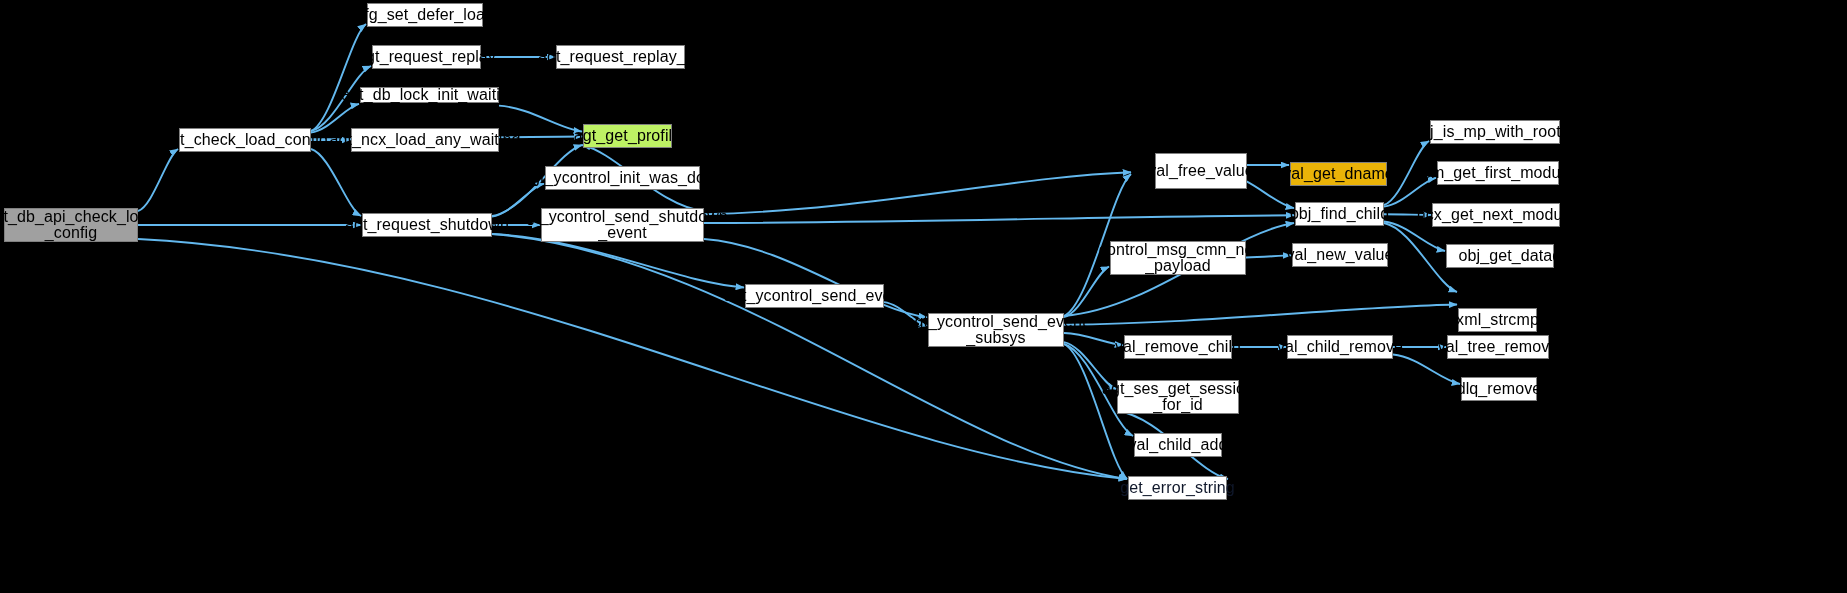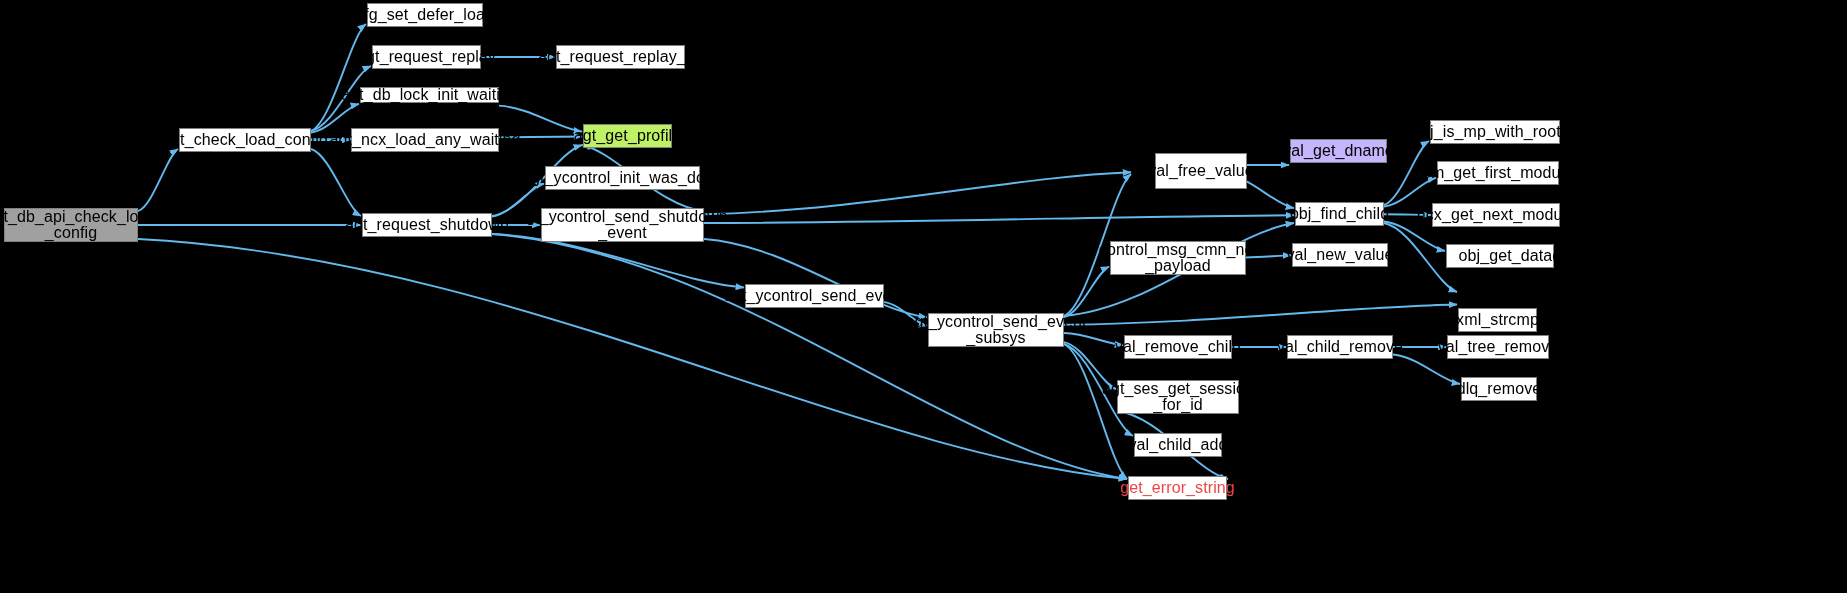--- a/index.html
+++ b/index.html
@@ -113,30 +113,30 @@
       <div class="node" style="left: 545px; top: 166px; width: 155px; height: 24px; background: rgb(255, 255, 255); border-color: rgb(128, 128, 128); color: rgb(0, 0, 0);">agt_ycontrol_init_was_done</div>
       <div class="node" style="left: 362px; top: 213px; width: 130px; height: 24px; background: rgb(255, 255, 255); border-color: rgb(128, 128, 128); color: rgb(0, 0, 0);">agt_request_shutdown</div>
       <div class="node" style="left: 541px; top: 208px; width: 163px; height: 34px; background: rgb(255, 255, 255); border-color: rgb(128, 128, 128); color: rgb(0, 0, 0);">agt_ycontrol_send_shutdown
 _event</div>
       <div class="node" style="left: 745px; top: 284px; width: 139px; height: 24px; background: rgb(255, 255, 255); border-color: rgb(128, 128, 128); color: rgb(0, 0, 0);">agt_ycontrol_send_event</div>
       <div class="node" style="left: 928px; top: 313px; width: 136px; height: 34px; background: rgb(255, 255, 255); border-color: rgb(128, 128, 128); color: rgb(0, 0, 0);">agt_ycontrol_send_event
 _subsys</div>
       <div class="node" style="left: 1132px; top: 153px; width: 92px; height: 36px; background: rgb(255, 255, 255); border-color: rgb(128, 128, 128); color: rgb(0, 0, 0); margin-left: 23px;">val_free_value</div>
       <div class="node" style="left: 1110px; top: 241px; width: 136px; height: 34px; background: rgb(255, 255, 255); border-color: rgb(128, 128, 128); color: rgb(0, 0, 0);">ycontrol_msg_cmn_new
 _payload</div>
-      <div class="node" style="left: 1290px; top: 139px; width: 97px; height: 24px; background: #c4b5fd; border-color: rgb(128, 128, 128); color: rgb(0, 0, 0);">val_get_dname</div>
+      <div class="node" style="left: 1290px; top: 162px; width: 97px; height: 24px; background: #eab308; border-color: rgb(128, 128, 128); color: rgb(0, 0, 0);">val_get_dname</div>
       <div class="node" style="left: 1295px; top: 202px; width: 89px; height: 24px; background: rgb(255, 255, 255); border-color: rgb(128, 128, 128); color: rgb(0, 0, 0);">obj_find_child</div>
       <div class="node" style="left: 1292px; top: 243px; width: 96px; height: 24px; background: rgb(255, 255, 255); border-color: rgb(128, 128, 128); color: rgb(0, 0, 0);">val_new_value</div>
       <div class="node" style="left: 1430px; top: 120px; width: 130px; height: 24px; background: rgb(255, 255, 255); border-color: rgb(128, 128, 128); color: rgb(0, 0, 0);">obj_is_mp_with_rootcb</div>
       <div class="node" style="left: 1437px; top: 161px; width: 122px; height: 24px; background: rgb(255, 255, 255); border-color: rgb(128, 128, 128); color: rgb(0, 0, 0);">sm_get_first_module</div>
       <div class="node" style="left: 1432px; top: 203px; width: 128px; height: 24px; background: rgb(255, 255, 255); border-color: rgb(128, 128, 128); color: rgb(0, 0, 0);">ncx_get_next_module</div>
       <div class="node" style="left: 1446px; top: 244px; width: 108px; height: 24px; background: rgb(255, 255, 255); border-color: rgb(128, 128, 128); color: rgb(0, 0, 0); padding-left: 46px;">obj_get_datadefQ</div>
       <div class="node" style="left: 1458px; top: 289px; width: 79px; height: 24px; background: rgb(255, 255, 255); border-color: rgb(128, 128, 128); color: rgb(0, 0, 0); margin-top: 19px;">xml_strcmp</div>
       <div class="node" style="left: 1124px; top: 335px; width: 108px; height: 24px; background: rgb(255, 255, 255); border-color: rgb(128, 128, 128); color: rgb(0, 0, 0);">val_remove_child</div>
       <div class="node" style="left: 1287px; top: 335px; width: 106px; height: 24px; background: rgb(255, 255, 255); border-color: rgb(128, 128, 128); color: rgb(0, 0, 0);">val_child_remove</div>
       <div class="node" style="left: 1447px; top: 335px; width: 102px; height: 24px; background: rgb(255, 255, 255); border-color: rgb(128, 128, 128); color: rgb(0, 0, 0);">val_tree_remove</div>
       <div class="node" style="left: 1461px; top: 377px; width: 76px; height: 24px; background: rgb(255, 255, 255); border-color: rgb(128, 128, 128); color: rgb(0, 0, 0);">dlq_remove</div>
       <div class="node" style="left: 1117px; top: 380px; width: 122px; height: 34px; background: rgb(255, 255, 255); border-color: rgb(128, 128, 128); color: rgb(0, 0, 0);">agt_ses_get_session
 _for_id</div>
       <div class="node" style="left: 1134px; top: 433px; width: 88px; height: 24px; background: rgb(255, 255, 255); border-color: rgb(128, 128, 128); color: rgb(0, 0, 0);">val_child_add</div>
-      <div class="node" style="left: 1128px; top: 476px; width: 99px; height: 24px; background: rgb(255, 255, 255); border-color: rgb(128, 128, 128); color: #ef4444;">get_error_string</div>
+      <div class="node" style="left: 1128px; top: 476px; width: 99px; height: 24px; background: rgb(255, 255, 255); border-color: rgb(128, 128, 128); color: #0f172a;">get_error_string</div>
     </div>
 </div>
 
 </body></html>

